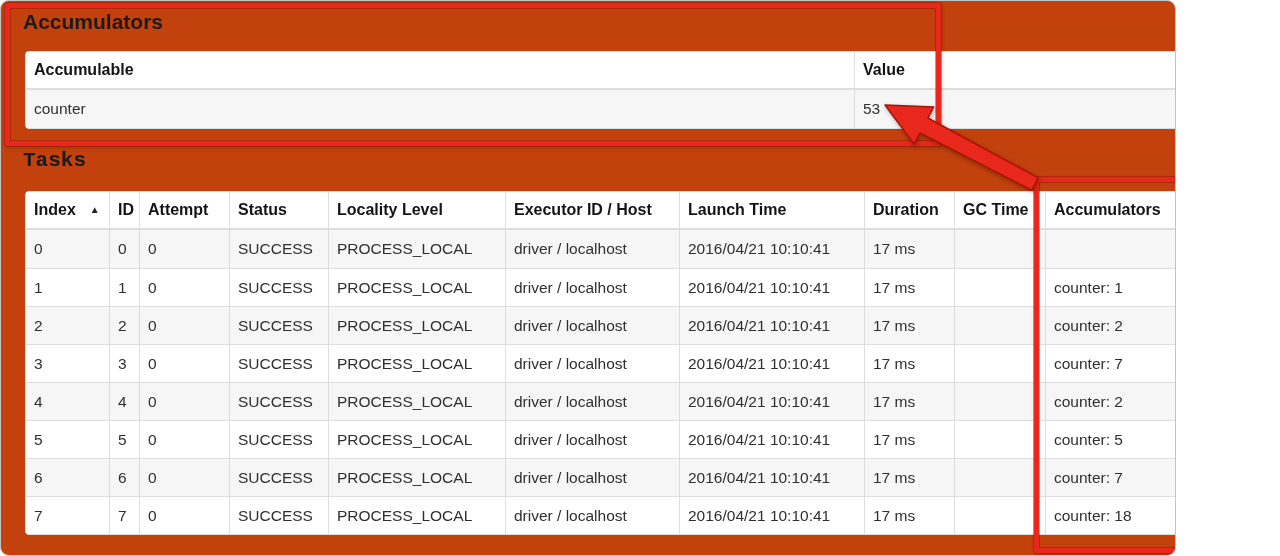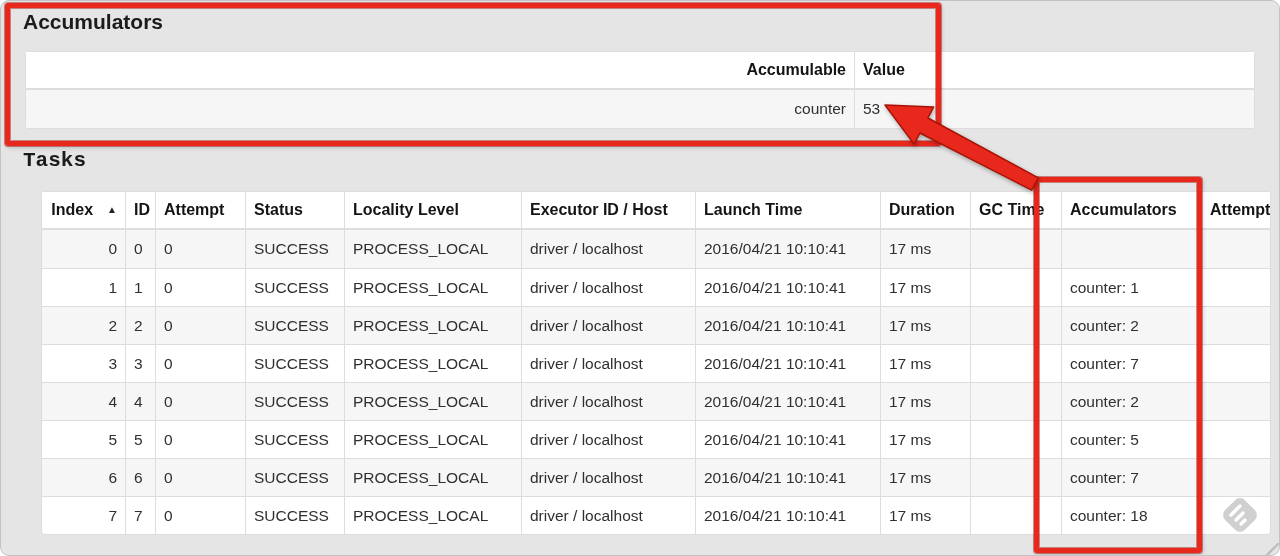--- a/index.html
+++ b/index.html
@@ -1,21 +1,21 @@
 <!DOCTYPE html>
 <html><head>
 <meta charset="utf-8">
 <style>
   html,body{margin:0;padding:0;background:#ffffff;}
   body{font-family:"Liberation Sans", sans-serif; -webkit-font-smoothing:antialiased;}
   .screen{
     position:relative;
-    width:1280px;height:556px;
+    width:1176px;height:556px;
     box-sizing:border-box;
-    background:#e5e5e5;
+    background:#c2410c;
     border:1px solid #c3c3c3;
     border-radius:9px;
     overflow:hidden;
   }
   .section-title{
     position:absolute;
     margin:0;
     font-size:21px;
     font-weight:bold;
     color:#1b1b1b;
@@ -28,33 +28,33 @@
     border-collapse:separate;
     border-spacing:0;
     table-layout:fixed;
     background:#fff;
     border:1px solid #dddddd;
     border-radius:4px;
     font-size:15.5px;
     color:#2f2f2f;
   }
   #acc-table{left:24px;top:50px;width:1228px;}
-  #tasks-table{left:24px;top:190px;width:1228px;margin-left:16px;}
+  #tasks-table{left:24px;top:190px;width:1228px;}
 
   .tbl th,.tbl td{
     padding:8px 8px;
     text-align:left;
     vertical-align:middle;
     white-space:nowrap;
     overflow:hidden;
     border-left:1px solid #dddddd;
     box-sizing:border-box;
     height:38px;
   }
-  .tbl tr > :first-child{border-left:none;text-align:right;}
+  .tbl tr > :first-child{border-left:none;}
   .tbl thead th{
     font-weight:bold;
     font-size:16px;
     color:#141414;
     border-bottom:2px solid #dddddd;
     background:#ffffff;
   }
   .tbl tbody td{border-top:1px solid #dddddd;}
   .tbl tbody tr:first-child td{border-top:none;}
   .tbl tbody tr:nth-child(odd){background:#f6f6f6;}

